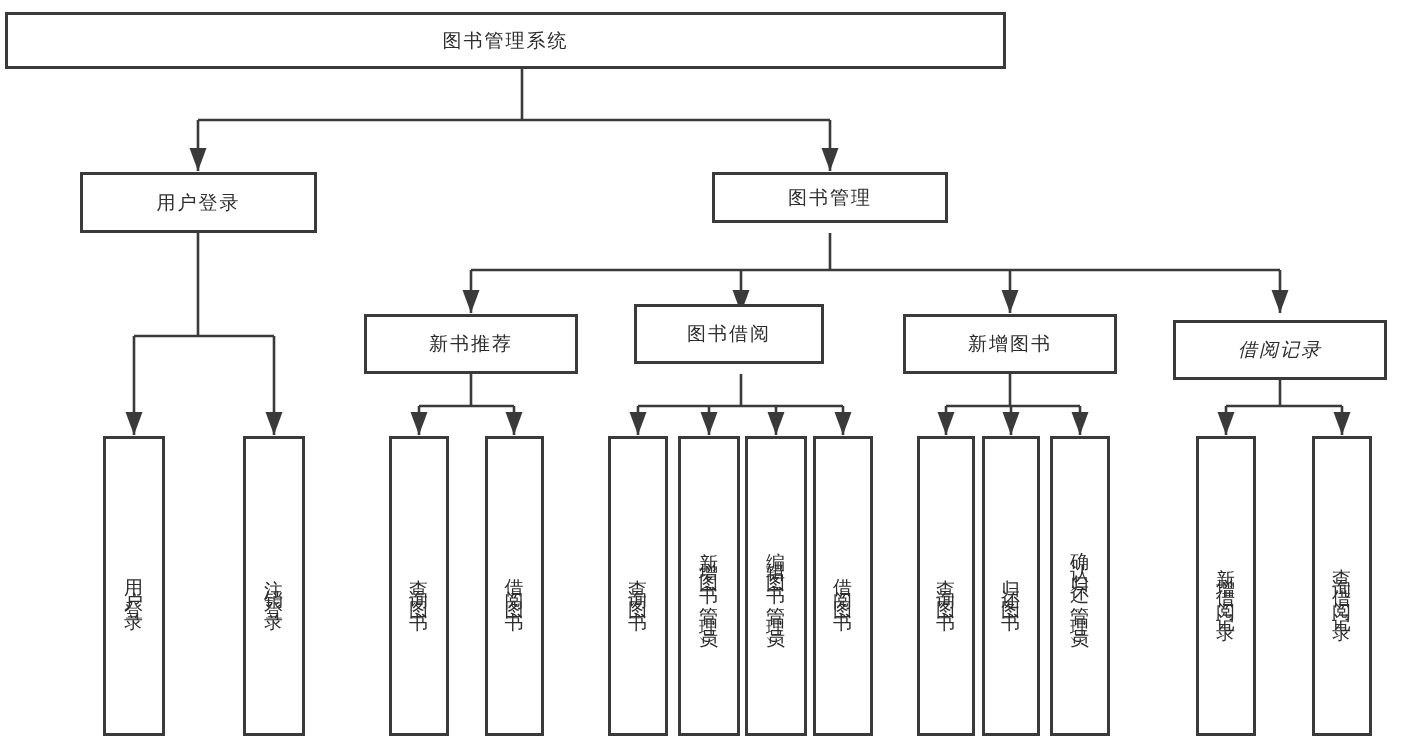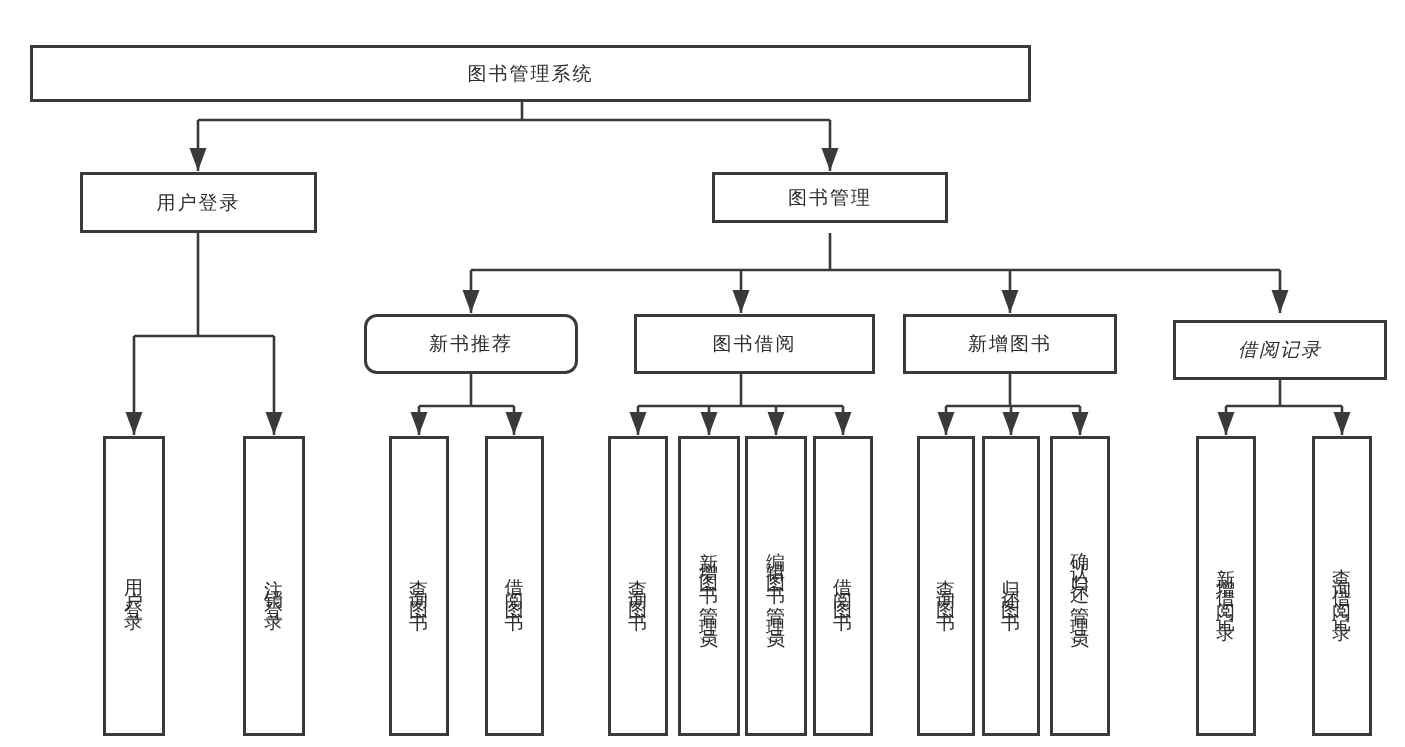--- a/index.html
+++ b/index.html
@@ -109,35 +109,35 @@
     <path class="edge" d="M946,406 V435" marker-end="url(#arrow)"></path>
     <path class="edge" d="M1011,406 V435" marker-end="url(#arrow)"></path>
     <path class="edge" d="M1080,406 V435" marker-end="url(#arrow)"></path>
 
     <path class="edge" d="M1280,374 V406"></path>
     <path class="edge" d="M1226,406 H1342"></path>
     <path class="edge" d="M1226,406 V435" marker-end="url(#arrow)"></path>
     <path class="edge" d="M1342,406 V435" marker-end="url(#arrow)"></path>
   </svg>
 
-  <div class="node h" style="left:30px; top:12px; width:1001px; height:57px;margin-top:33px;">
+  <div class="node h" style="left:5px; top:12px; width:1001px; height:57px;">
     <span>图书管理系统</span>
   </div>
 
   <div class="node h" style="left:80px; top:172px; width:237px; height:61px;">
     <span>用户登录</span>
   </div>
   <div class="node h" style="left:712px; top:172px; width:236px; height:51px;">
     <span>图书管理</span>
   </div>
 
-  <div class="node h" style="left:364px; top:314px; width:214px; height:60px;border-radius:13px;">
+  <div class="node h" style="left:364px; top:314px; width:214px; height:60px;">
     <span>新书推荐</span>
   </div>
-  <div class="node h" style="left:634px; top:314px; width:241px; height:60px;">
+  <div class="node h" style="left:634px; top:304px; width:190px; height:60px;">
     <span>图书借阅</span>
   </div>
   <div class="node h" style="left:903px; top:314px; width:214px; height:60px;">
     <span>新增图书</span>
   </div>
   <div class="node h" style="left:1173px; top:320px; width:214px; height:60px;font-style:italic;">
     <span>借阅记录</span>
   </div>
 
   <div class="node v" style="left:103px; top:436px; width:62px; height:300px;">

